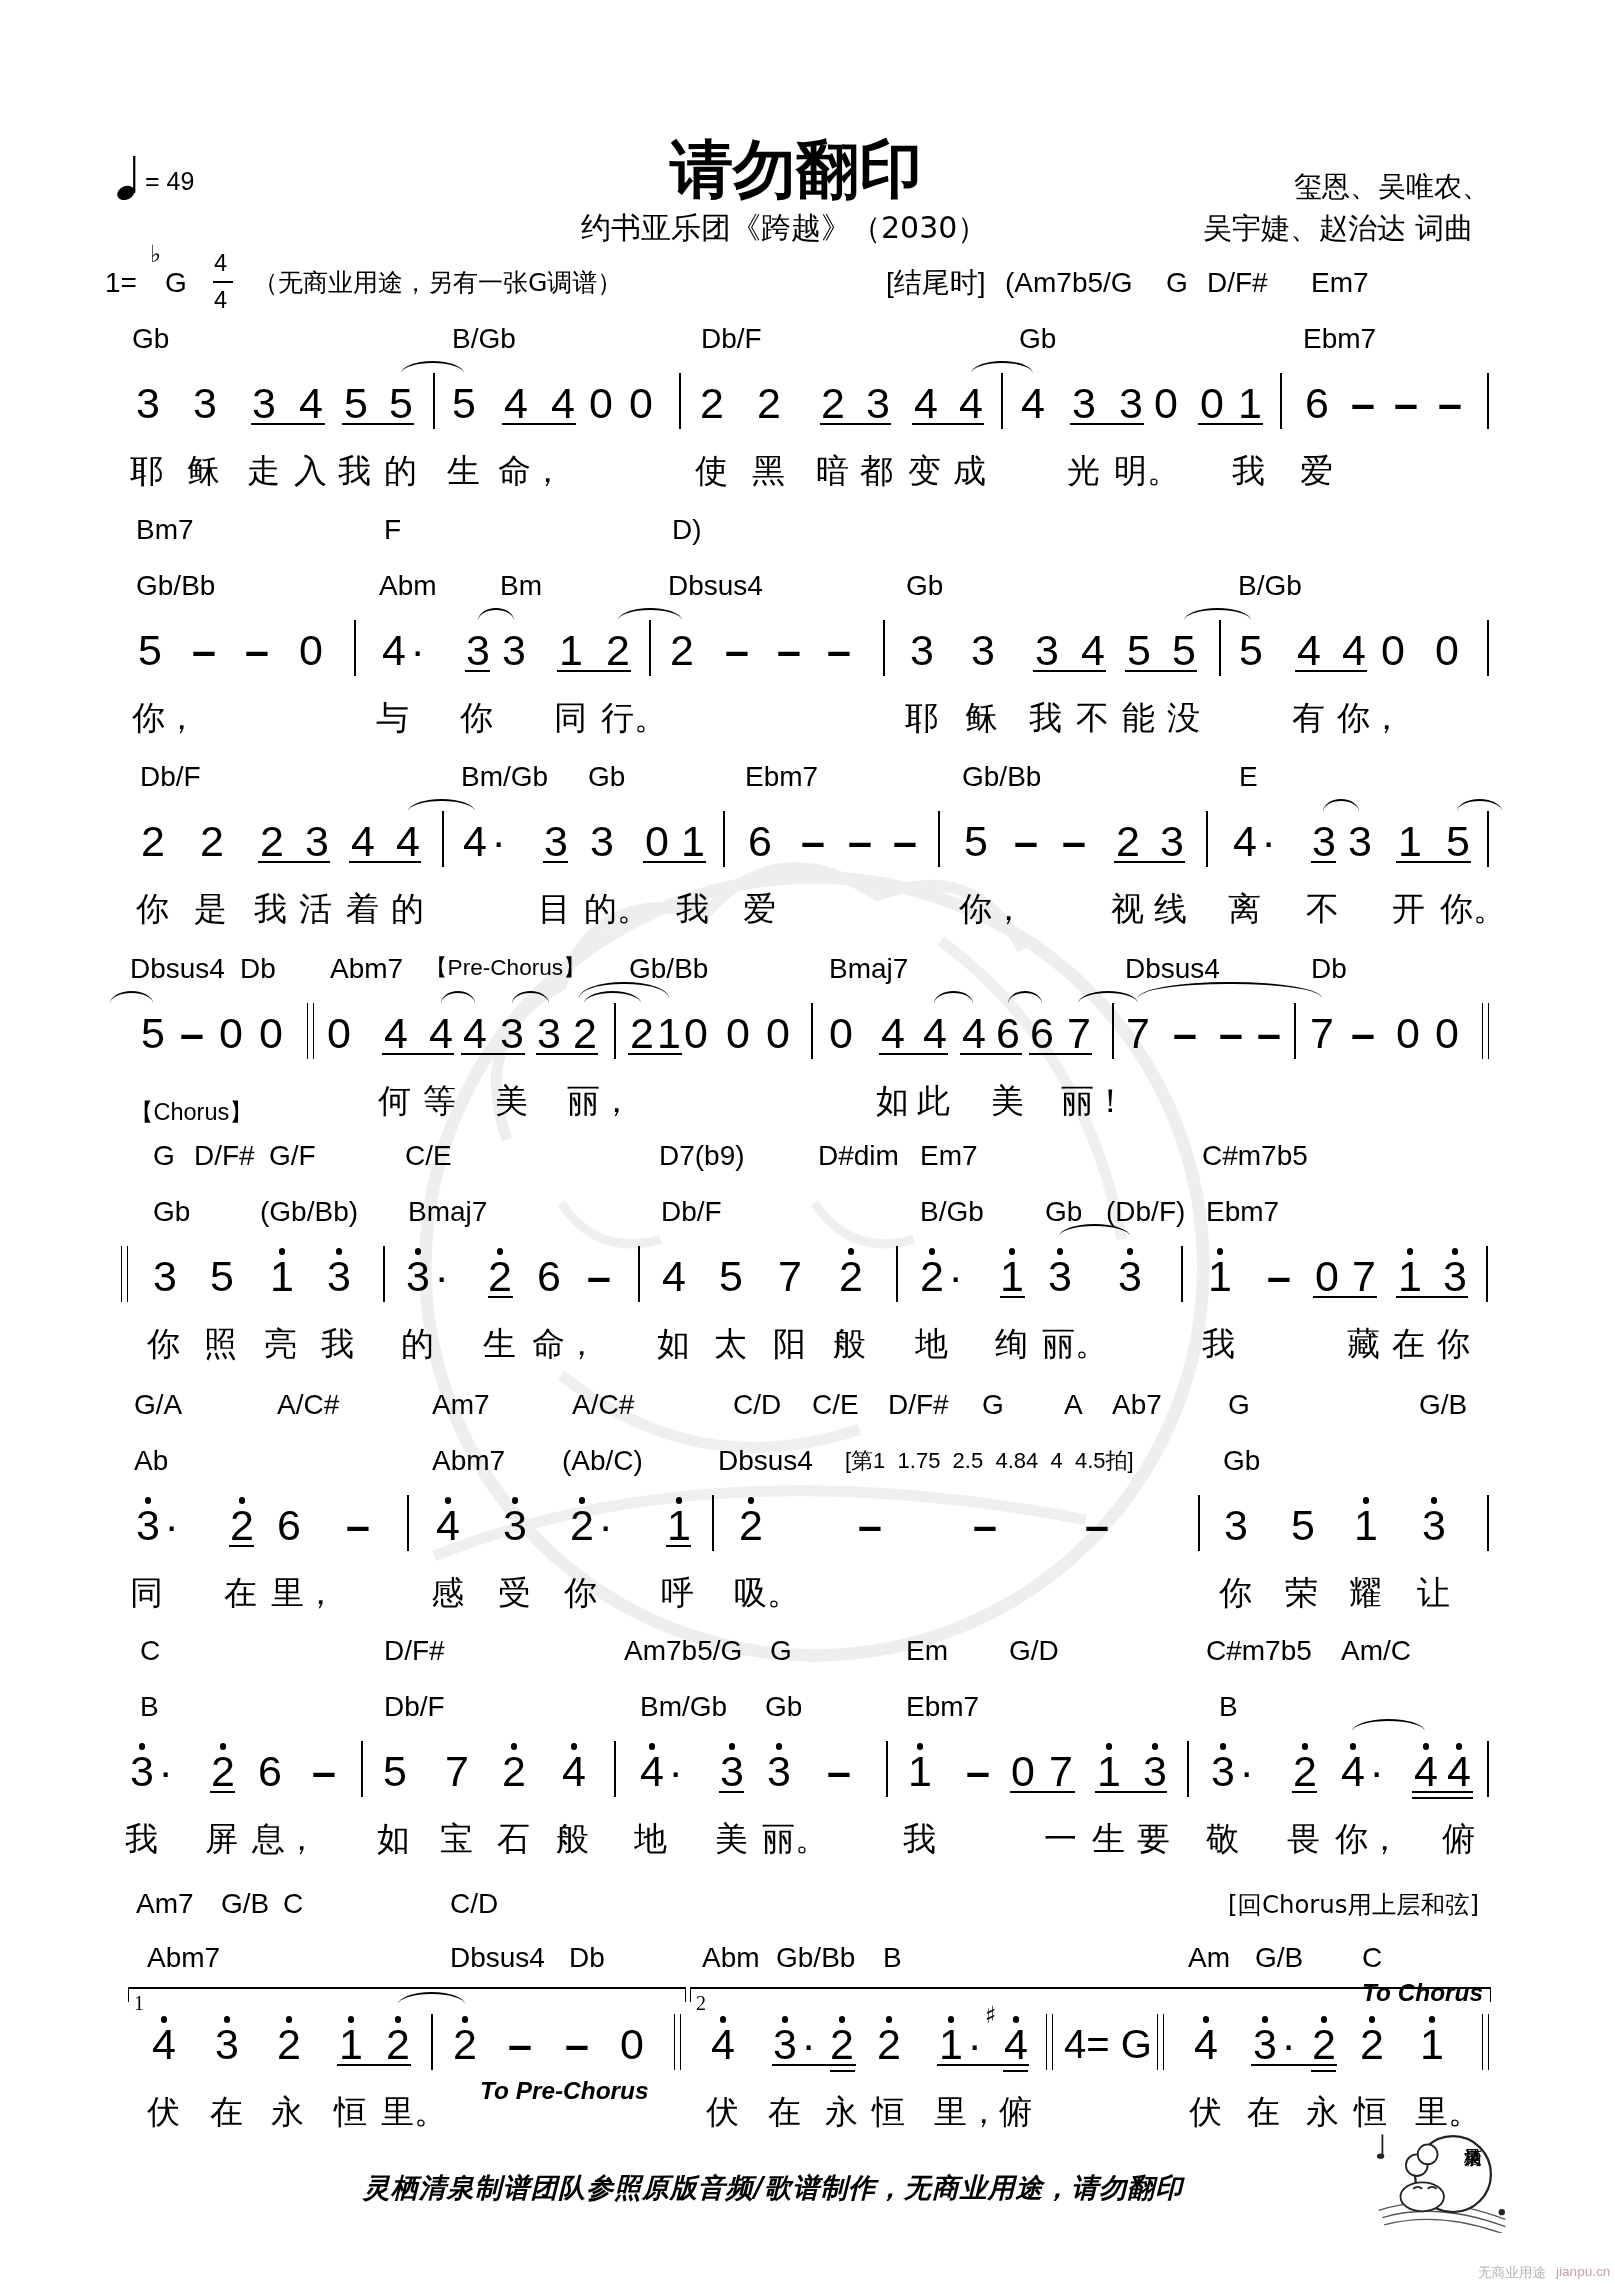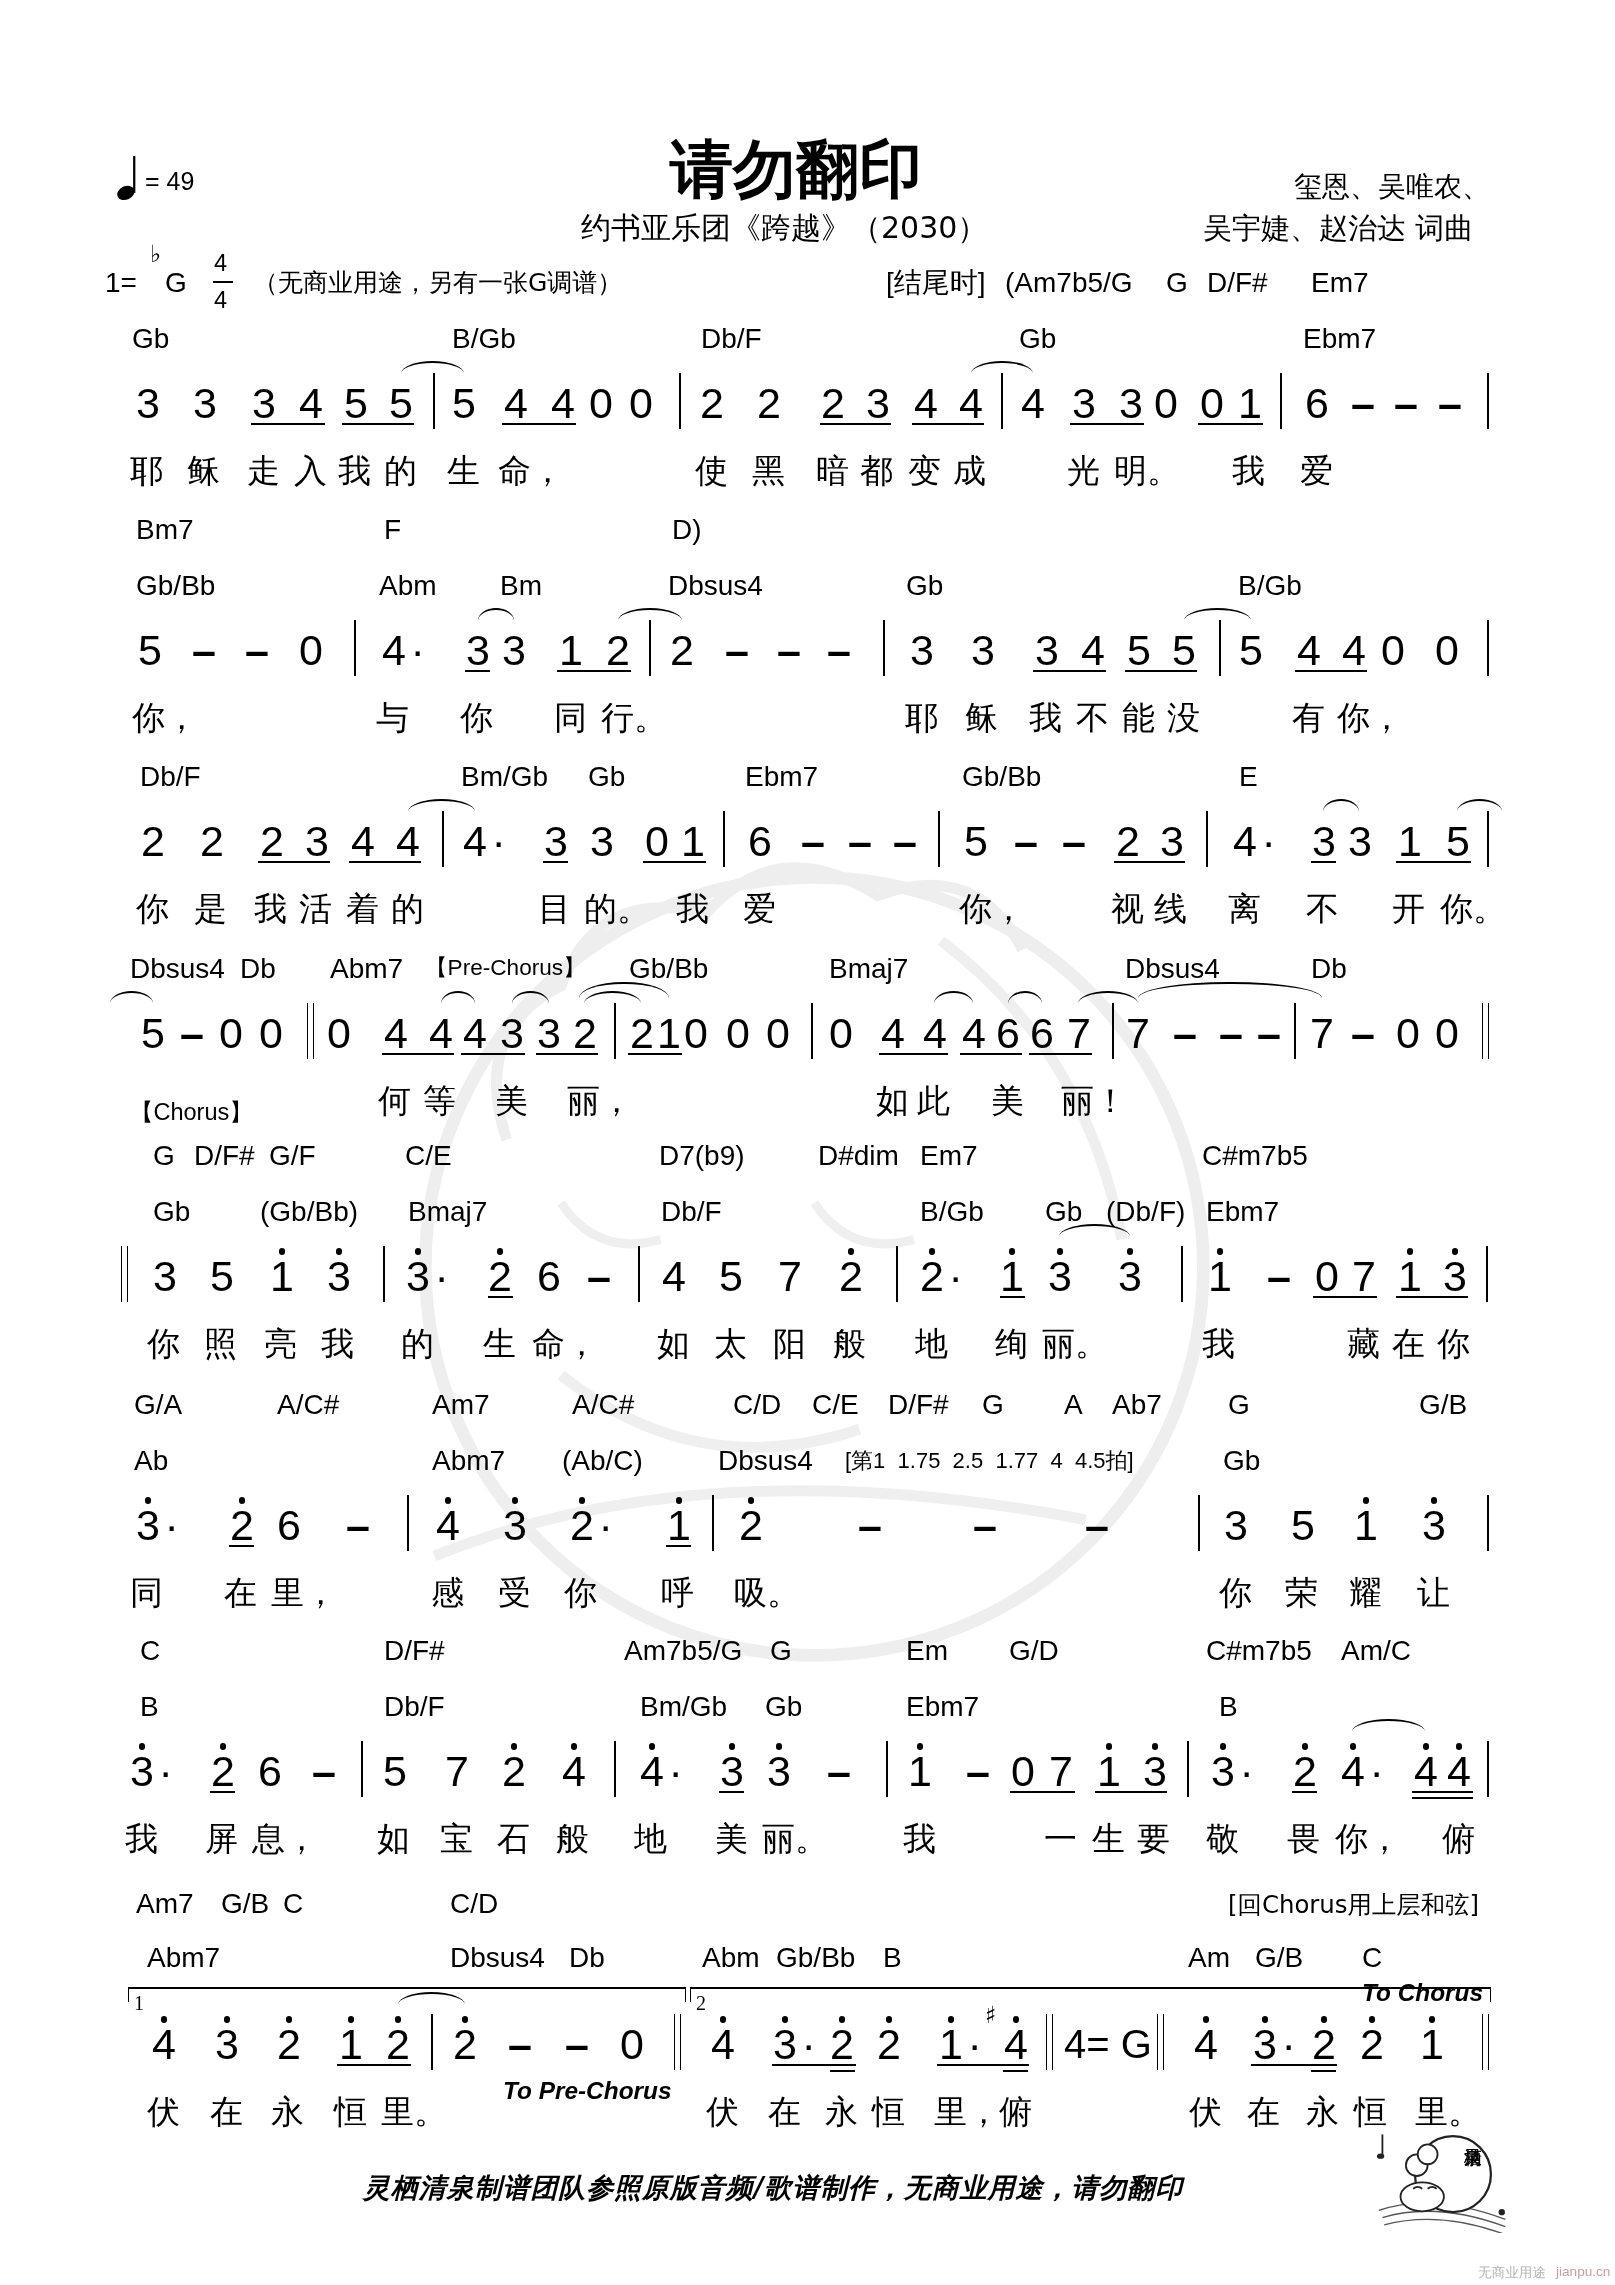--- a/index.html
+++ b/index.html
@@ -412,21 +412,21 @@
 <i class="cu" style="left:888px">D/F#</i>
 <i class="cu" style="left:982px">G</i>
 <i class="cu" style="left:1064px">A</i>
 <i class="cu" style="left:1112px">Ab7</i>
 <i class="cu" style="left:1228px">G</i>
 <i class="cu" style="left:1419px">G/B</i>
 <i class="c" style="left:134px">Ab</i>
 <i class="c" style="left:432px">Abm7</i>
 <i class="c" style="left:562px">(Ab/C)</i>
 <i class="c" style="left:718px">Dbsus4</i>
-<i class="small pre" style="left:845px">[第1  1.75  2.5  1.77  4  4.5拍]</i>
+<i class="small pre" style="left:845px">[第1  1.75  2.5  4.84  4  4.5拍]</i>
 <i class="c" style="left:1223px">Gb</i>
 <i class="n h" style="left:136px">3·</i>
 <i class="n h" style="left:230px">2</i>
 <i class="n" style="left:277px">6</i>
 <i class="n k" style="left:346px">–</i>
 <i class="n h" style="left:436px">4</i>
 <i class="n h" style="left:503px">3</i>
 <i class="n h" style="left:570px">2·</i>
 <i class="n h" style="left:667px">1</i>
 <i class="n h" style="left:739px">2</i>
@@ -576,21 +576,21 @@
 <i class="d" style="left:1157px"></i>
 <i class="d" style="left:1482px"></i>
 <i class="ul" style="left:337px;width:74px"></i>
 <i class="ul" style="left:772px;width:84px"></i>
 <i class="ul2" style="left:830px;width:25px"></i>
 <i class="ul" style="left:937px;width:92px"></i>
 <i class="ul2" style="left:1003px;width:25px"></i>
 <i class="ul" style="left:1251px;width:86px"></i>
 <i class="ul2" style="left:1311px;width:25px"></i>
 <i class="t th" style="left:398px;width:67px"></i>
-<i class="bi" style="left:503px;top:33px">To Pre-Chorus</i>
+<i class="bi" style="left:480px;top:33px">To Pre-Chorus</i>
 <i class="ly" style="left:147px">伏</i>
 <i class="ly" style="left:210px">在</i>
 <i class="ly" style="left:271px">永</i>
 <i class="ly" style="left:334px">恒</i>
 <i class="ly" style="left:381px">里。</i>
 <i class="ly" style="left:706px">伏</i>
 <i class="ly" style="left:768px">在</i>
 <i class="ly" style="left:825px">永</i>
 <i class="ly" style="left:872px">恒</i>
 <i class="ly" style="left:934px">里，</i>

